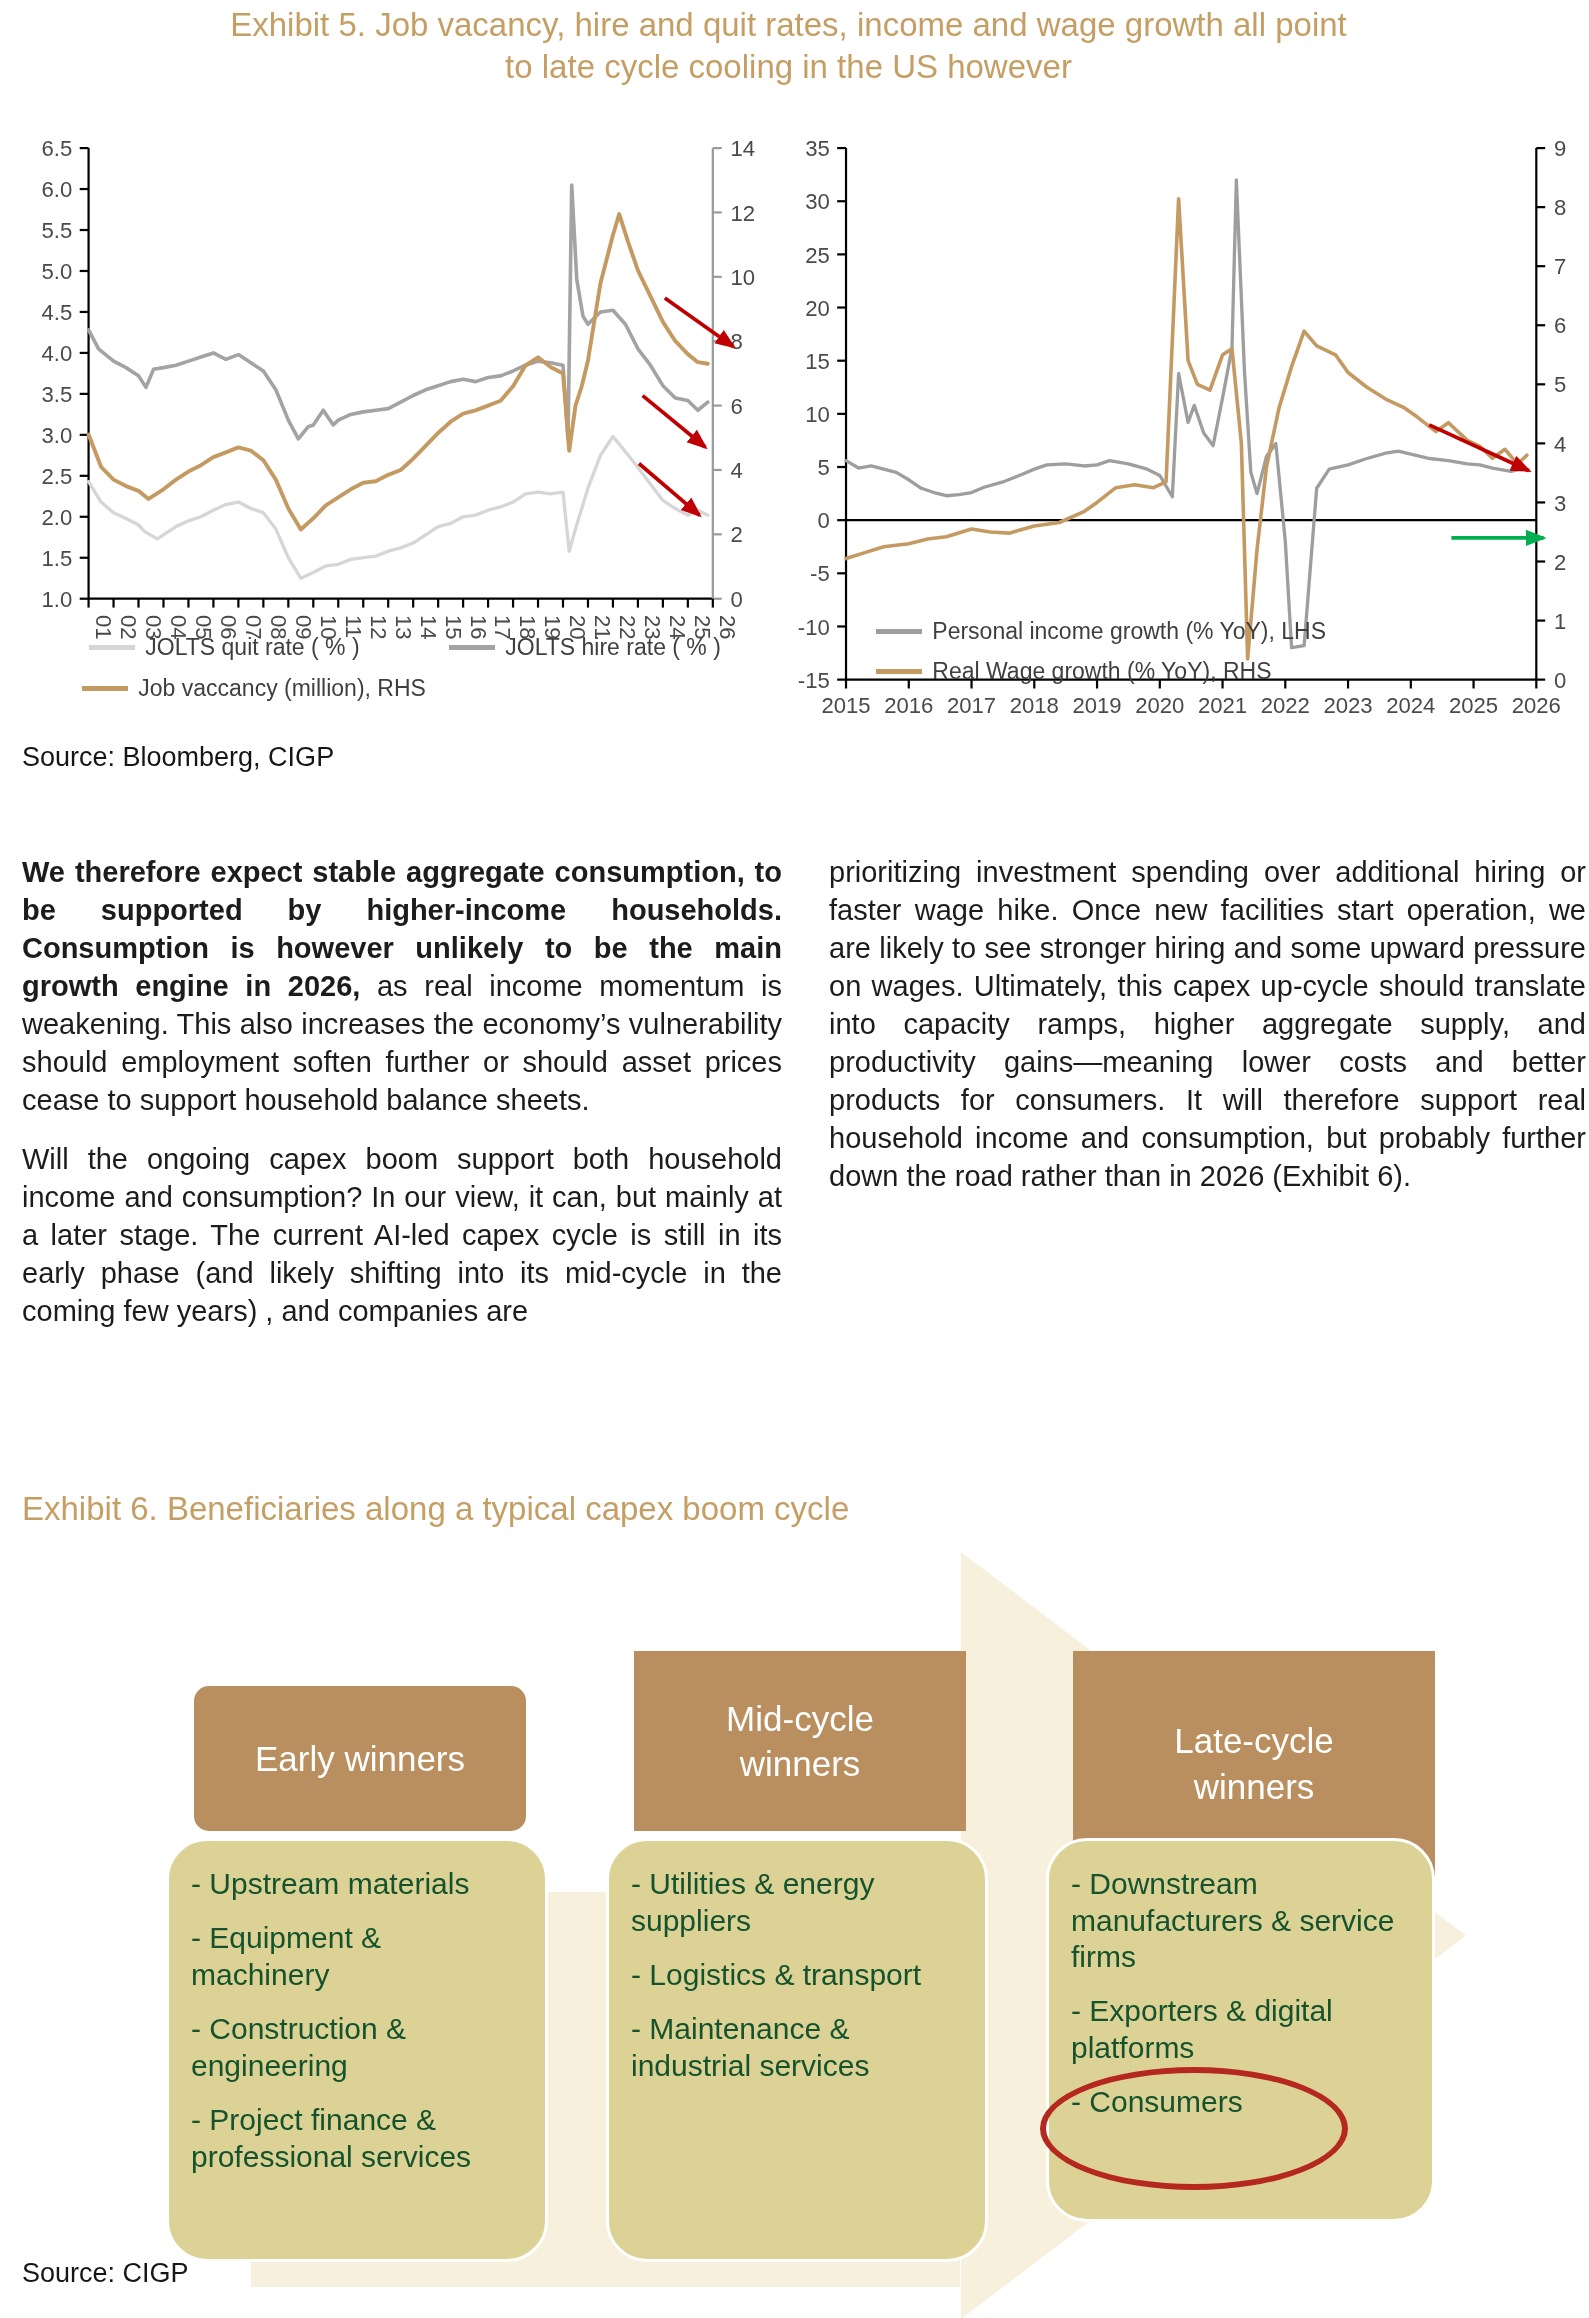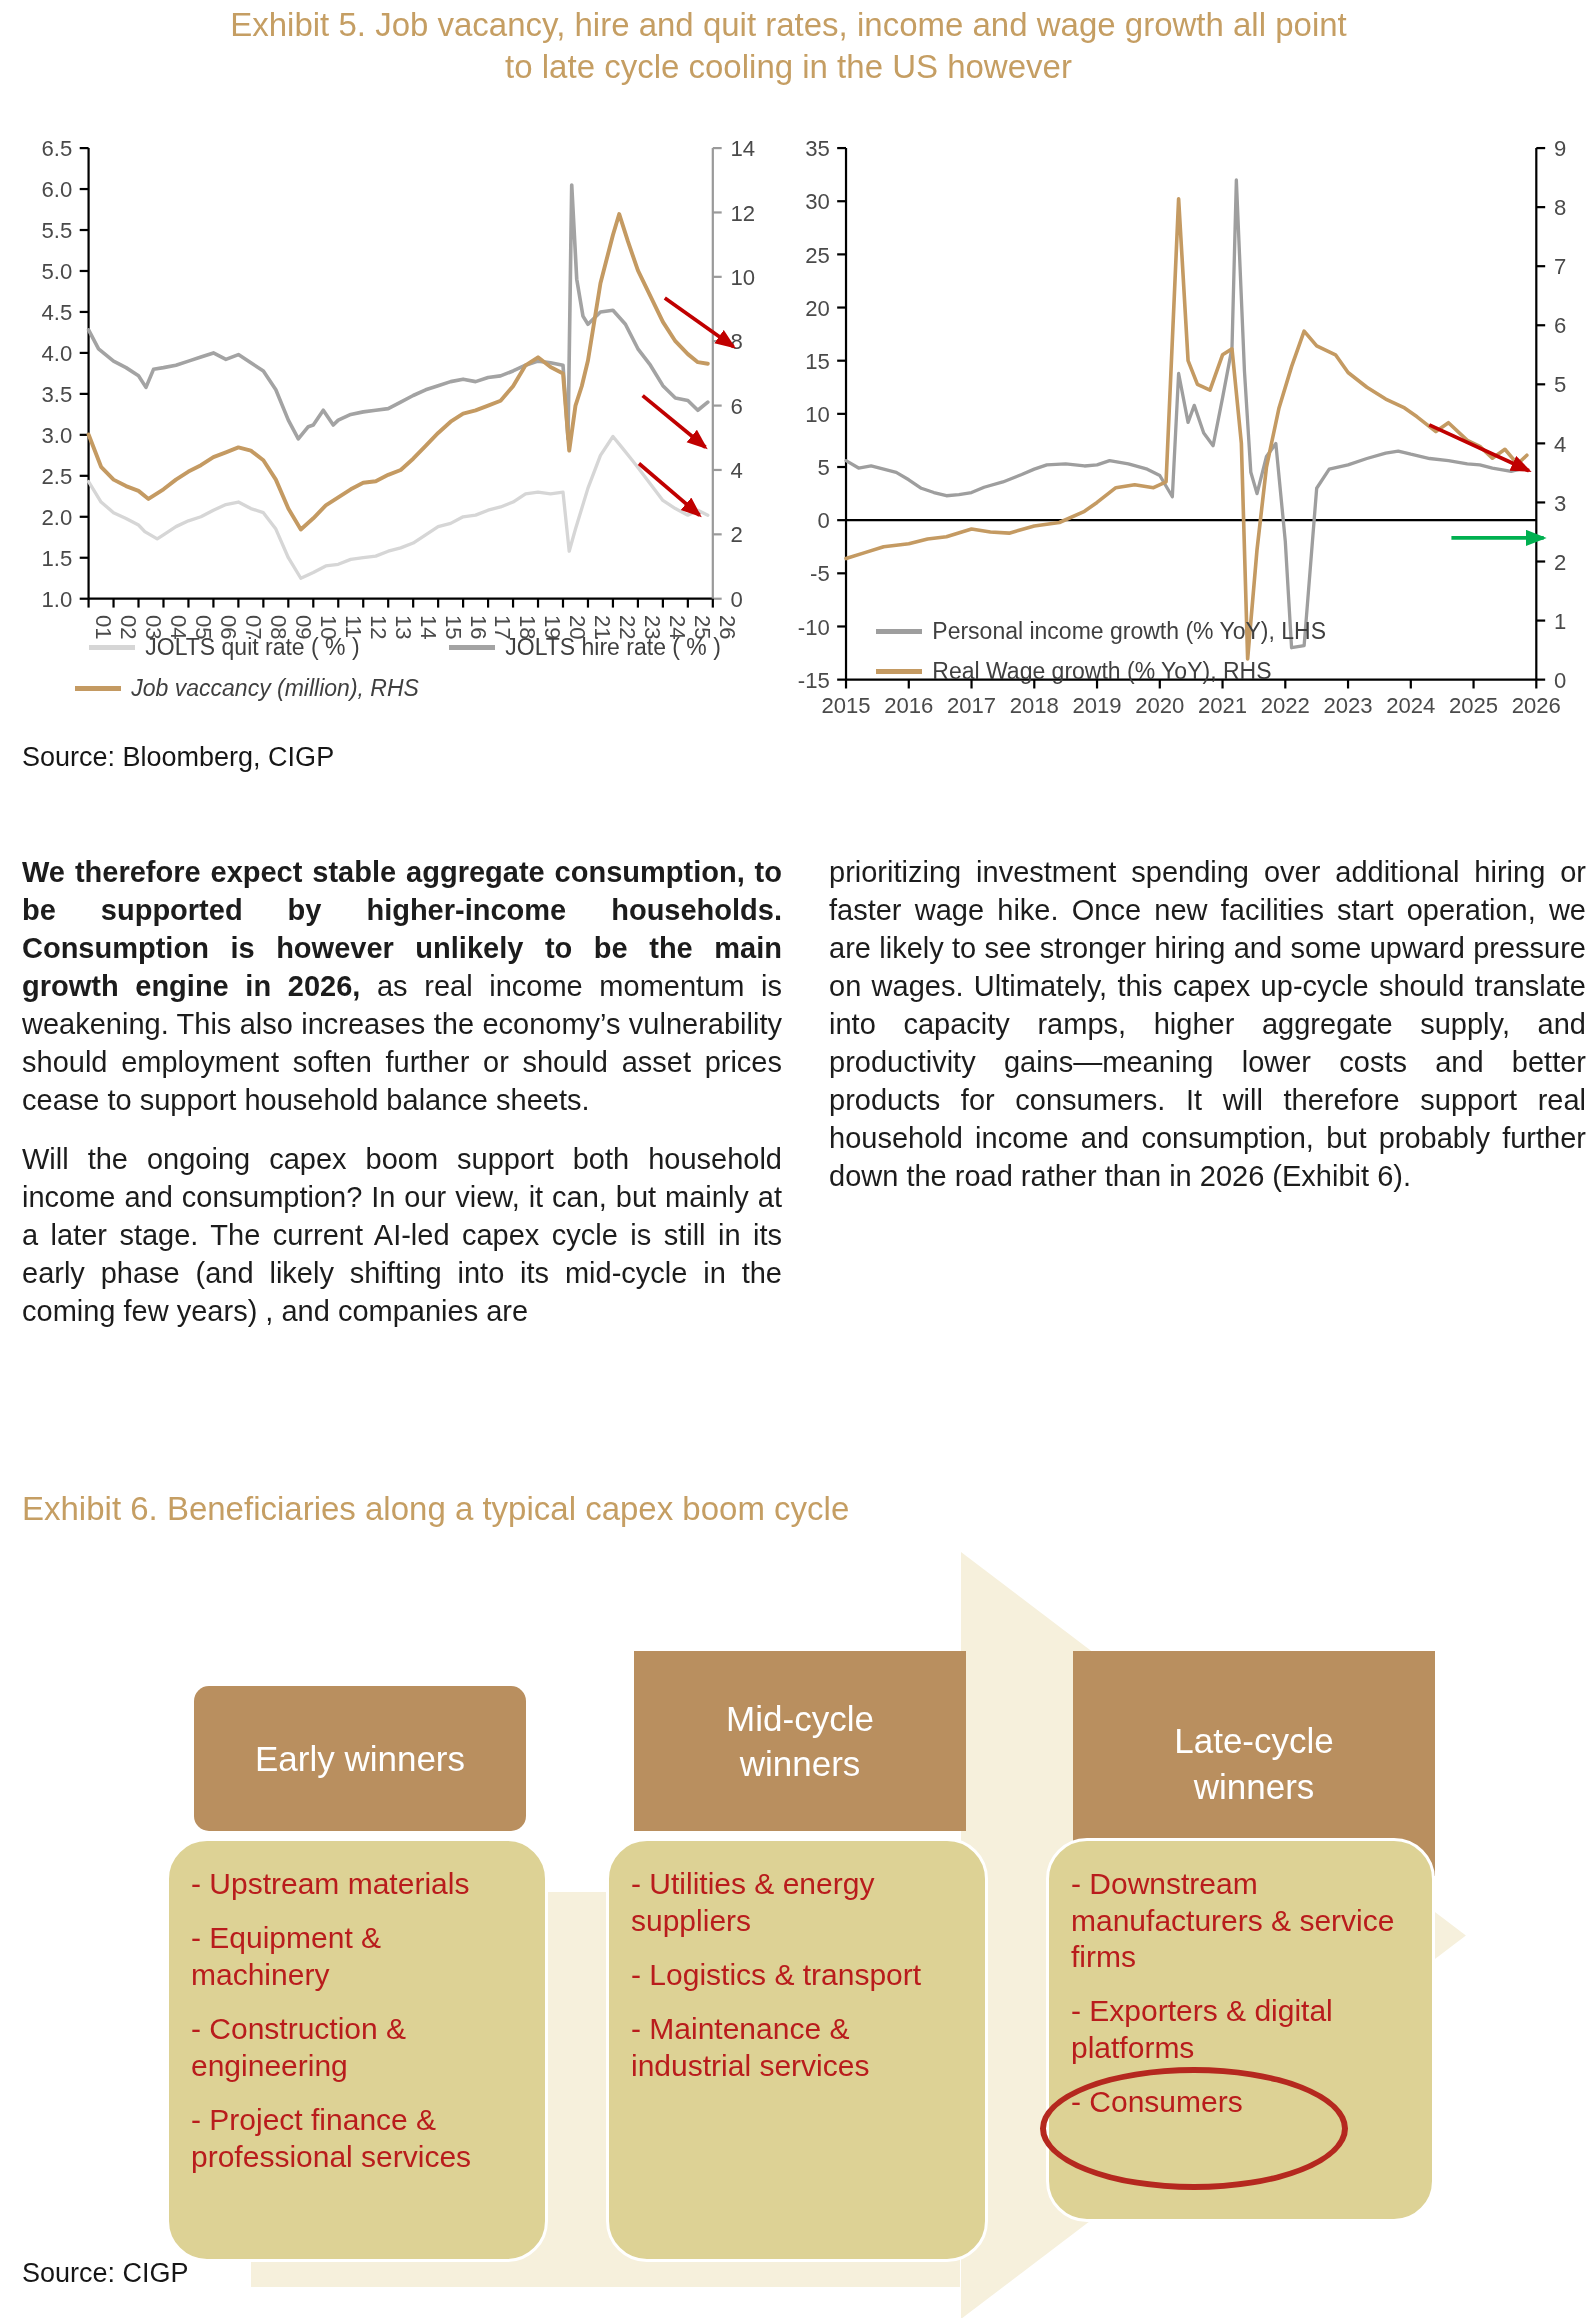--- a/index.html
+++ b/index.html
@@ -10,41 +10,41 @@
   .ex6title{position:absolute;left:22px;top:1490px;color:#c59e63;font-size:33px;}
   .source{position:absolute;color:#161616;font-size:27px;}
   #src5{left:22px;top:742px;}
   #src6{left:22px;top:2258px;}
   #chart1{position:absolute;left:11px;top:137px;}
   #chart2{position:absolute;left:783px;top:137px;}
   .legend-item{position:absolute;display:flex;align-items:center;font-size:23px;
                color:#3f3f3f;white-space:nowrap;}
   .lswatch{display:inline-block;width:46px;height:4.4px;margin-right:10.3px;}
   #lg-quit{left:89px;top:634px;} #lg-hire{left:449px;top:634px;}
-  #lg-vac{left:75px;top:675px;font-style:italic;}
+  #lg-vac{left:82px;top:675px;}
   #lg-inc{left:876px;top:618px;} #lg-wage{left:876px;top:658px;}
   .tcol{position:absolute;top:854px;font-size:29px;line-height:1.31;
         text-align:justify;color:#1c1c1c;}
   #tcol-left{left:22px;width:760px;}
   #tcol-right{left:829px;width:757px;}
   .tcol p{margin:0 0 20.7px 0;}
   .arrow-body{position:absolute;left:251px;top:1892px;width:709px;height:395px;
               background:#f6f0dc;}
   .arrow-head{position:absolute;left:961px;top:1552px;width:510px;height:767px;
               background:#f6f0dc;clip-path:polygon(0 0,99% 50%,0 100%);}
   .hdr{position:absolute;background:#b98f5f;color:#ffffff;display:flex;
        align-items:center;justify-content:center;text-align:center;
        font-size:35px;line-height:1.3;}
   #hdr-early{left:194px;top:1686px;width:332px;height:145px;border-radius:15px;}
   #hdr-mid{left:634px;top:1651px;width:332px;height:180px;}
   #hdr-late{left:1073px;top:1651px;width:362px;height:225px;}
   #hdr-mid span{max-width:244px;} #hdr-late span{max-width:266px;}
   .lbox{position:absolute;background:#ddd295;border-radius:41px;
         padding:25px 19px 14.8px 22px;box-sizing:border-box;font-size:30px;
-        line-height:1.22;color:#b91c1c;border:3.7px solid #ffffff;}
+        line-height:1.22;color:#14532d;border:3.7px solid #ffffff;}
   #lbox-early{left:166px;top:1838px;width:382px;height:424px;}
   #lbox-mid{left:606px;top:1838px;width:382px;height:424px;}
   #lbox-late{left:1046px;top:1838px;width:389px;height:384px;}
   .litem{margin-bottom:17.7px;}
   .ellipse{position:absolute;left:1040px;top:2067px;width:296px;height:111px;
            border:6.6px solid #b5281f;border-radius:50%;}
   svg text{font-family:"Liberation Sans",sans-serif;font-size:30px;fill:#4a4a4a;}
 </style>
 </head>
 <body>

